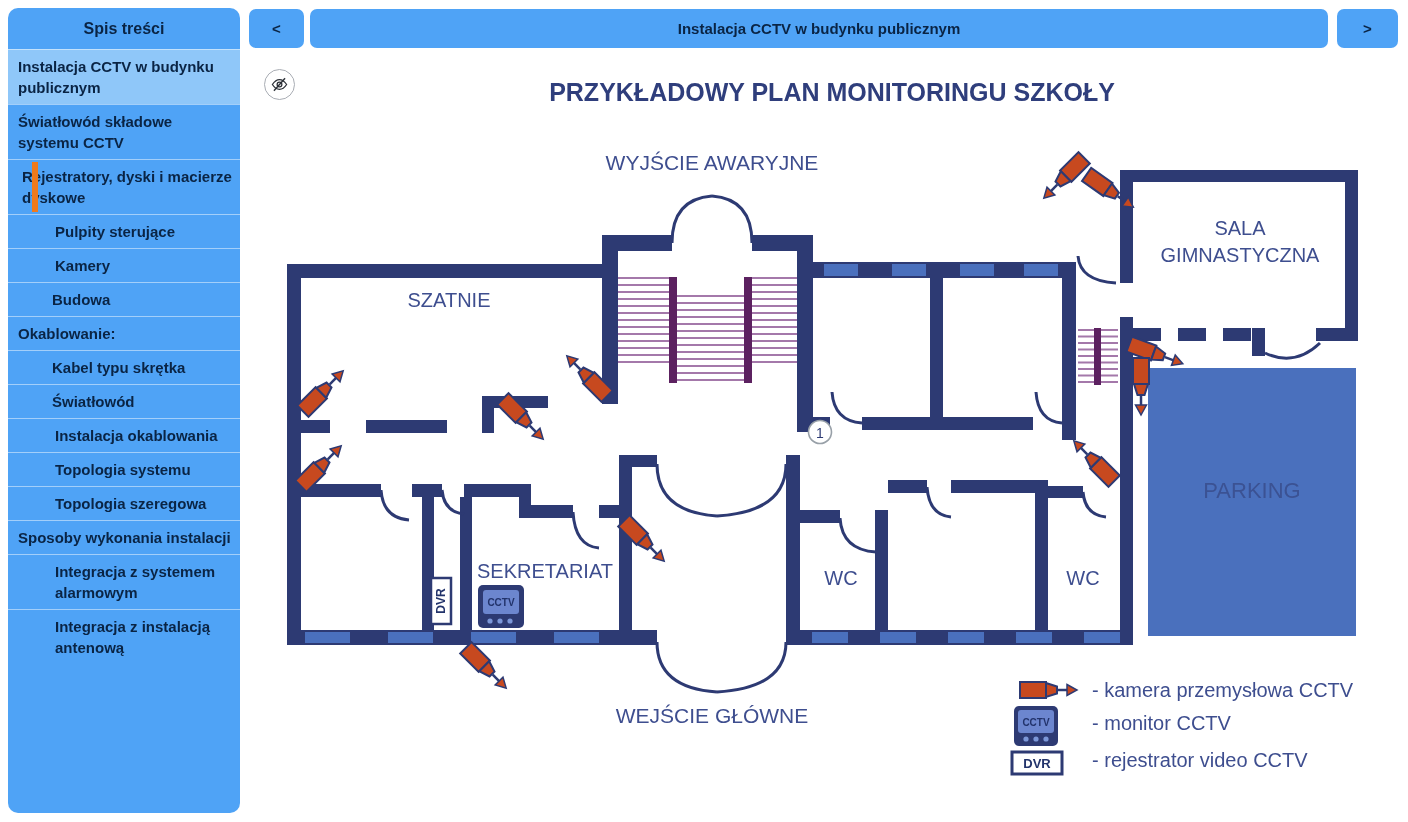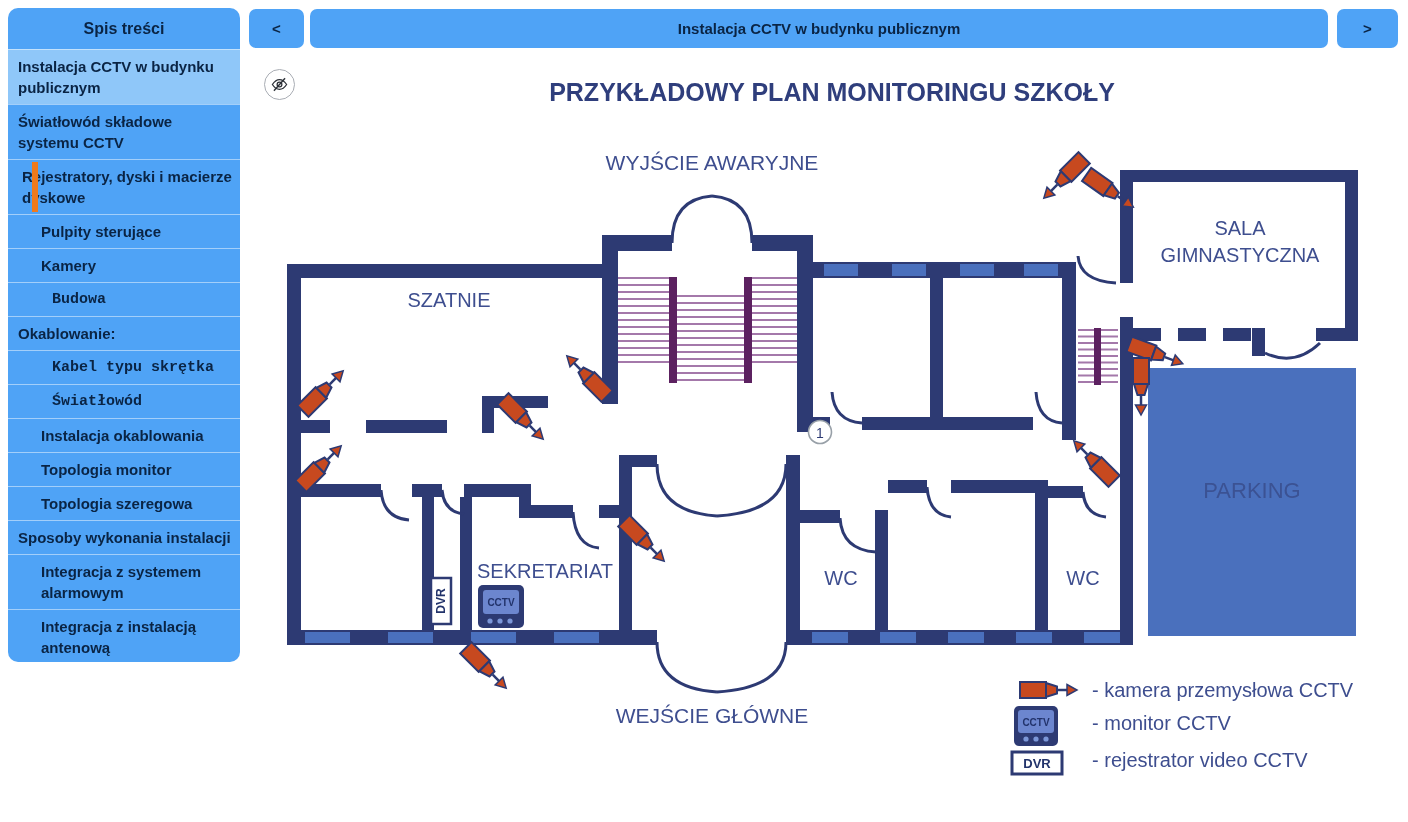--- a/index.html
+++ b/index.html
@@ -1,28 +1,28 @@
 <!DOCTYPE html>
 <html><head>
 <meta charset="utf-8">
 <style>
   html,body{margin:0;padding:0;background:#ffffff;}
   body{width:1408px;height:822px;position:relative;overflow:hidden;
        font-family:"Liberation Sans","DejaVu Sans",sans-serif;}
 
   
-  .sidebar{position:absolute;left:8px;top:8px;width:232px;height:654px;
+  .sidebar{position:absolute;left:8px;top:8px;width:232px;height:805px;
            background:#4fa3f6;border-radius:10px;overflow:hidden;box-sizing:border-box;}
   .sb-header{height:41px;display:flex;align-items:center;justify-content:center;
              font-size:16px;font-weight:700;color:#0a2444;}
   .sb-item{position:relative;box-sizing:border-box;padding:6px 8px 6px 10px;
            font-size:15px;font-weight:700;line-height:21px;color:#0a2444;
            border-top:1px solid rgba(255,255,255,.48);cursor:pointer;}
-  .sb-item.lvl1{padding-left:33px;}
-  .sb-item.lvl2{padding-left:44px;font-family:Liberation Mono, monospace;}
+  .sb-item.lvl1{padding-left:47px;}
+  .sb-item.lvl2{padding-left:44px;}
   .sb-item.selected{background:#8fc7f9;}
   .sb-item.marker{padding-left:14px;}
   .sb-item.marker::before{content:"";position:absolute;left:24px;top:2px;bottom:2px;
            width:6px;background:#ee7a1d;}
 
   
   .nav-btn{position:absolute;top:9px;height:39px;background:#4fa3f6;border:none;
            border-radius:7px;display:flex;align-items:center;justify-content:center;
            font-size:15px;font-weight:700;color:#0a2444;cursor:pointer;
            font-family:inherit;}
@@ -247,21 +247,21 @@
   <div class="sb-item lvl0 selected">Instalacja CCTV w budynku publicznym</div>
   <div class="sb-item lvl0">Światłowód składowe systemu CCTV</div>
   <div class="sb-item lvl1 marker">Rejestratory, dyski i macierze dyskowe</div>
   <div class="sb-item lvl1">Pulpity sterujące</div>
   <div class="sb-item lvl1">Kamery</div>
   <div class="sb-item lvl2">Budowa</div>
   <div class="sb-item lvl0">Okablowanie:</div>
   <div class="sb-item lvl2">Kabel typu skrętka</div>
   <div class="sb-item lvl2">Światłowód</div>
   <div class="sb-item lvl1">Instalacja okablowania</div>
-  <div class="sb-item lvl1">Topologia monitor</div>
+  <div class="sb-item lvl1">Topologia systemu</div>
   <div class="sb-item lvl1">Topologia szeregowa</div>
   <div class="sb-item lvl0">Sposoby wykonania instalacji</div>
   <div class="sb-item lvl1">Integracja z systemem alarmowym</div>
   <div class="sb-item lvl1">Integracja z instalacją antenową</div>
 </nav>
 
 <button class="nav-btn btn-prev">&lt;</button>
 <div class="title-bar">Instalacja CCTV w budynku publicznym</div>
 <button class="nav-btn btn-next">&gt;</button>
 

